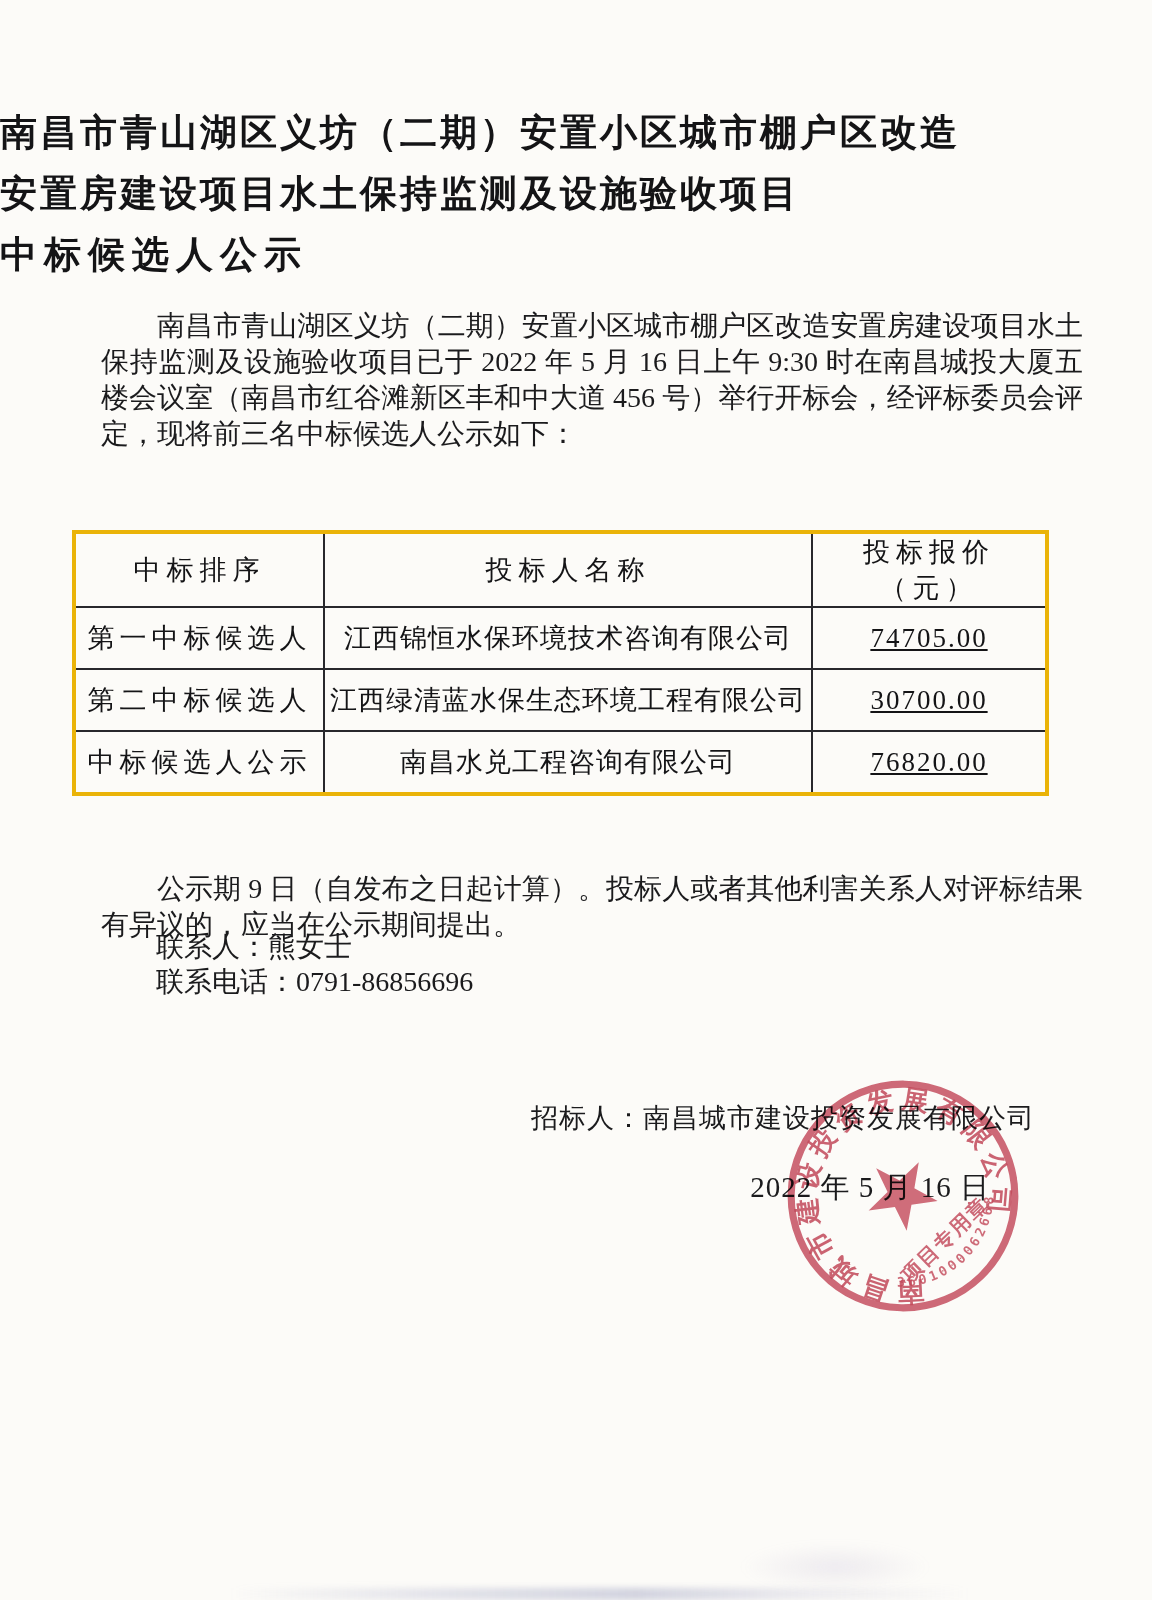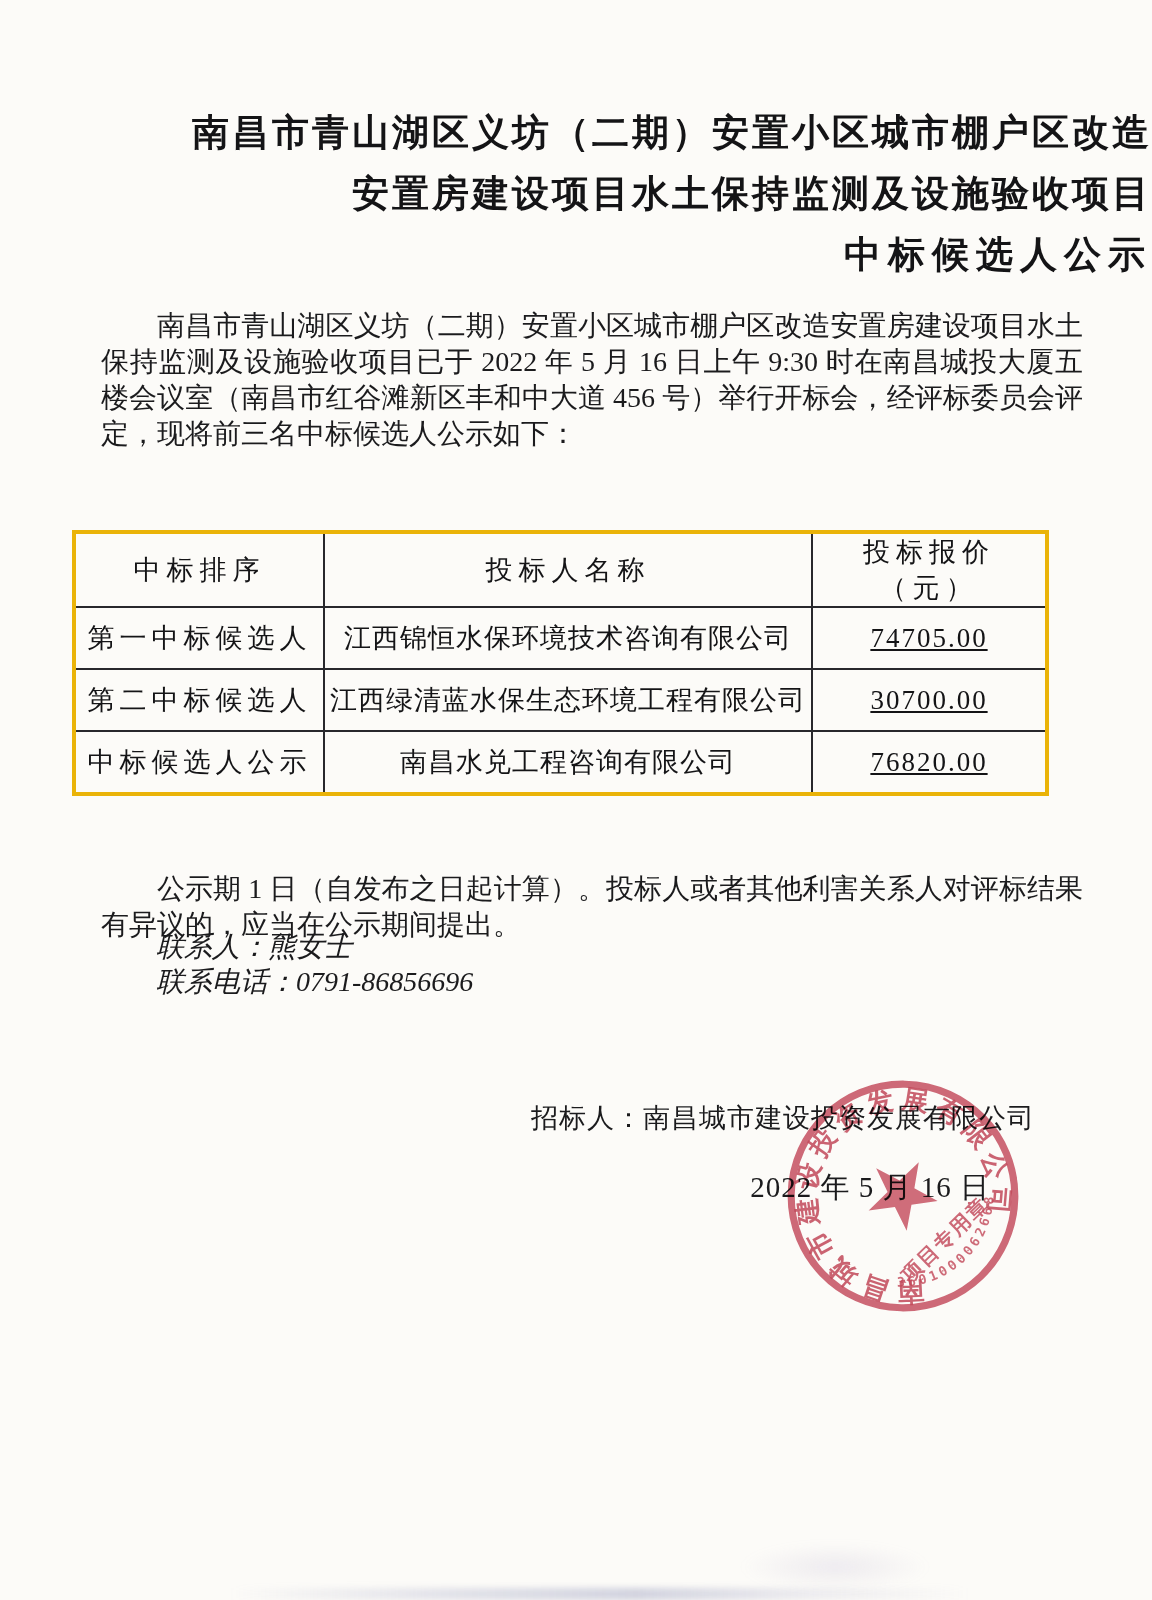--- a/index.html
+++ b/index.html
@@ -3,32 +3,32 @@
 <meta charset="utf-8">
 <style>
   html,body { margin:0; padding:0; background:#ffffff; }
   .page {
     position:relative; width:1152px; height:1600px; margin:0 auto;
     background:#fcfbf8; color:#1b1b1d; overflow:hidden;
     font-family:"Liberation Serif","DejaVu Serif",serif;
   }
   .title {
     position:absolute; top:102px; left:0; width:100%; margin:0;
-    text-align:right; font-family:"Liberation Sans","DejaVu Sans",sans-serif;
+    text-align:left; font-family:"Liberation Sans","DejaVu Sans",sans-serif;
     font-weight:700; font-size:37px; line-height:61px; letter-spacing:3px; color:#141416;
   }
   .title-line { white-space:nowrap; }
   .title-line.spread { letter-spacing:7px; }
   .par {
     position:absolute; margin:17px; font-size:28px; line-height:36px;
     text-align:justify; color:#1b1b1d;
   }
   .intro { top:291px; left:84px; width:982px; text-indent:2em; }
   .notice { top:854px; left:84px; width:982px; text-indent:2em; }
-  .contact { position:absolute; margin:0; left:156px; font-size:28px; white-space:nowrap;font-style:italic; }
+  .contact { position:absolute; margin:0; left:156px; font-size:28px; white-space:nowrap; }
   .contact.person { top:928px; }
   .contact.phone  { top:963px;text-align:right; }
   .bid-table {
     position:absolute; top:530px; left:72px; border-collapse:collapse;
     table-layout:fixed; font-size:27px; color:#141416; background:transparent;
   }
   .bid-table th, .bid-table td {
     border:2px solid #28282c; text-align:center; vertical-align:middle;
     padding:0 4px; overflow:hidden;
   }
@@ -105,21 +105,21 @@
         <td class="cell-price">30700.00</td>
       </tr>
       <tr>
         <td class="cell-rank">中标候选人公示</td>
         <td class="cell-bidder">南昌水兑工程咨询有限公司</td>
         <td class="cell-price">76820.00</td>
       </tr>
     </tbody>
   </table>
 
-  <p class="par notice">公示期 1 日（自发布之日起计算）。投标人或者其他利害关系人对评标结果有异议的，应当在公示期间提出。</p>
+  <p class="par notice">公示期 9 日（自发布之日起计算）。投标人或者其他利害关系人对评标结果有异议的，应当在公示期间提出。</p>
   <p class="contact person">联系人：熊女士</p>
   <p class="contact phone">联系电话：0791-86856696</p>
 
   <p class="tenderer">招标人：南昌城市建设投资发展有限公司</p>
   <p class="date-line">2022 年 5 月 16 日</p>
 
   <div class="seal">
     <svg viewBox="0 0 240 240">
       <defs>
         <path id="arc-top" d="M 77,194.5 A 86,86 0 1 1 163,194.5" fill="none"></path>

